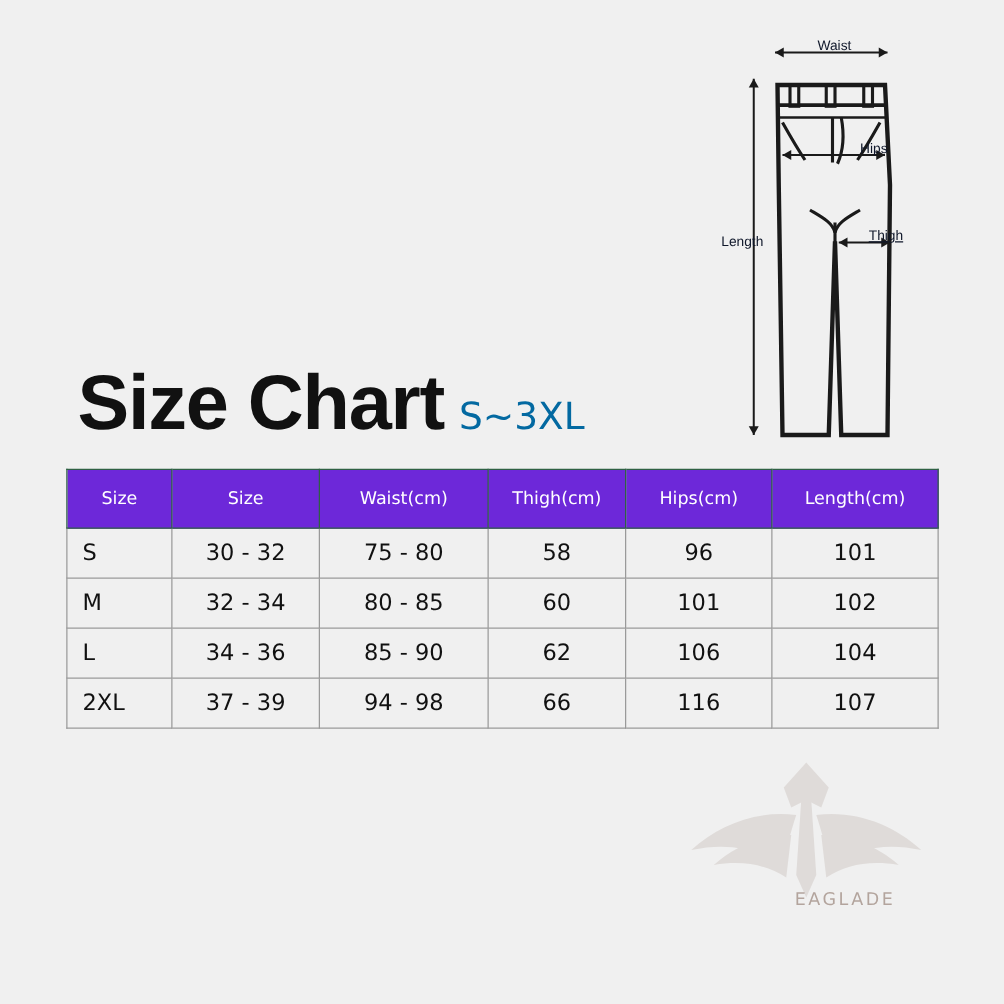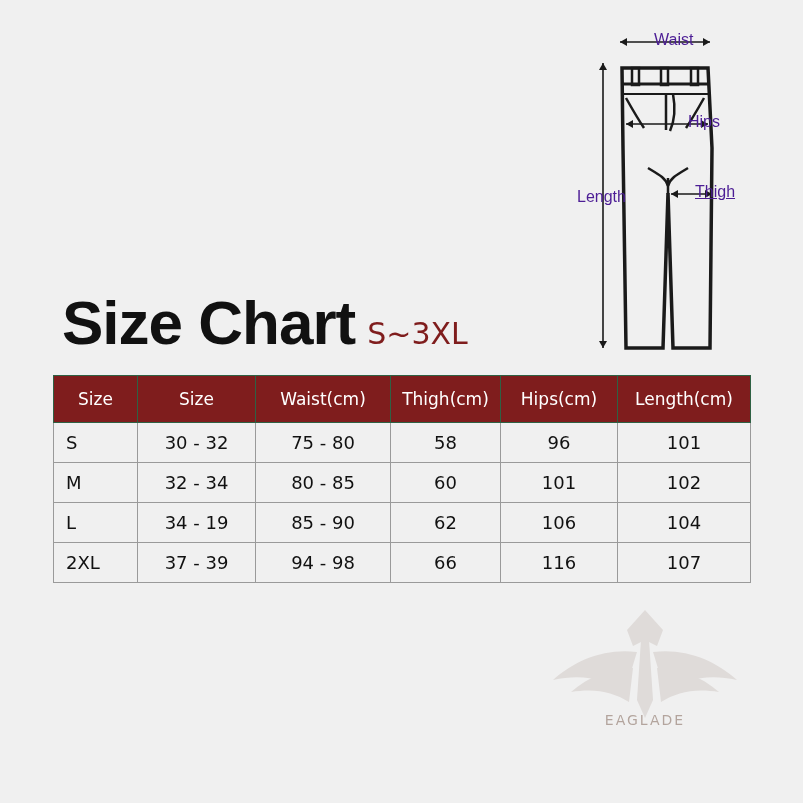--- a/index.html
+++ b/index.html
@@ -24,22 +24,22 @@
   .diagram {
     position: absolute;
     left: 540px;
     top: 18px;
     width: 250px;
     height: 340px;
   }
   .diagram svg { display: block; }
   .diag-label {
     position: absolute;
-    font-size: 16px;
-    color: #4c1d95;
+    font-size: 11px;
+    color: #0f172a;
     font-family: "Liberation Sans", sans-serif;
     white-space: nowrap;
   }
   .lbl-waist { left: 114px; top: 13px; }
   .lbl-hips { left: 148px; top: 95px; }
   .lbl-thigh { left: 155px; top: 165px; text-decoration: underline; }
   .lbl-length { left: 13px; top: 170px; margin-left: 24px; }
 
   
   .title-wrap {
@@ -54,41 +54,41 @@
     font-weight: bold;
     font-size: 62px;
     line-height: 62px;
     color: #111;
     letter-spacing: -1px;
   }
   .title-sub {
     font-family: "DejaVu Sans", sans-serif;
     font-size: 30px;
     line-height: 30px;
-    color: #7f1d1d;
+    color: #0369a1;
     margin-left: 12px;
   }
 
   
   .table-wrap {
     position: absolute;
     left: 53px;
     top: 375px;
     width: 697px;
   }
   table.size-table {
     border-collapse: collapse;
     width: 697px;
     table-layout: fixed;
   }
   table.size-table th {
-    background: #7f1d1d;
+    background: #6d28d9;
     color: #ffffff;
     font-weight: normal;
-    font-size: 17px;
+    font-size: 14px;
     height: 44px;
     border: 1px solid #2f6144;
     text-align: center;
     font-family: "DejaVu Sans", sans-serif;
   }
   table.size-table td {
     border: 1px solid #9a9a9a;
     height: 37px;
     text-align: center;
     font-size: 18px;
@@ -125,21 +125,21 @@
     left: 545px;
     top: 600px;
     width: 200px;
     height: 140px;
     opacity: 0.12;
     pointer-events: none;
   }
   .watermark svg { display: block; }
   .wm-text {
     position: absolute;
-    left: 545px;
+    left: 576px;
     top: 712px;
     width: 200px;
     text-align: center;
     font-family: "DejaVu Sans", sans-serif;
     font-size: 14px;
     letter-spacing: 2px;
     color: #6a4a3a;
     opacity: 0.45;
   }
 </style>
@@ -231,21 +231,21 @@
         <tr>
           <td class="first-col">M</td>
           <td>32 - 34</td>
           <td>80 - 85</td>
           <td>60</td>
           <td>101</td>
           <td>102</td>
         </tr>
         <tr>
           <td class="first-col">L</td>
-          <td>34 - 19</td>
+          <td>34 - 36</td>
           <td>85 - 90</td>
           <td>62</td>
           <td>106</td>
           <td>104</td>
         </tr>
         <tr>
           <td class="first-col">2XL</td>
           <td>37 - 39</td>
           <td>94 - 98</td>
           <td>66</td>

